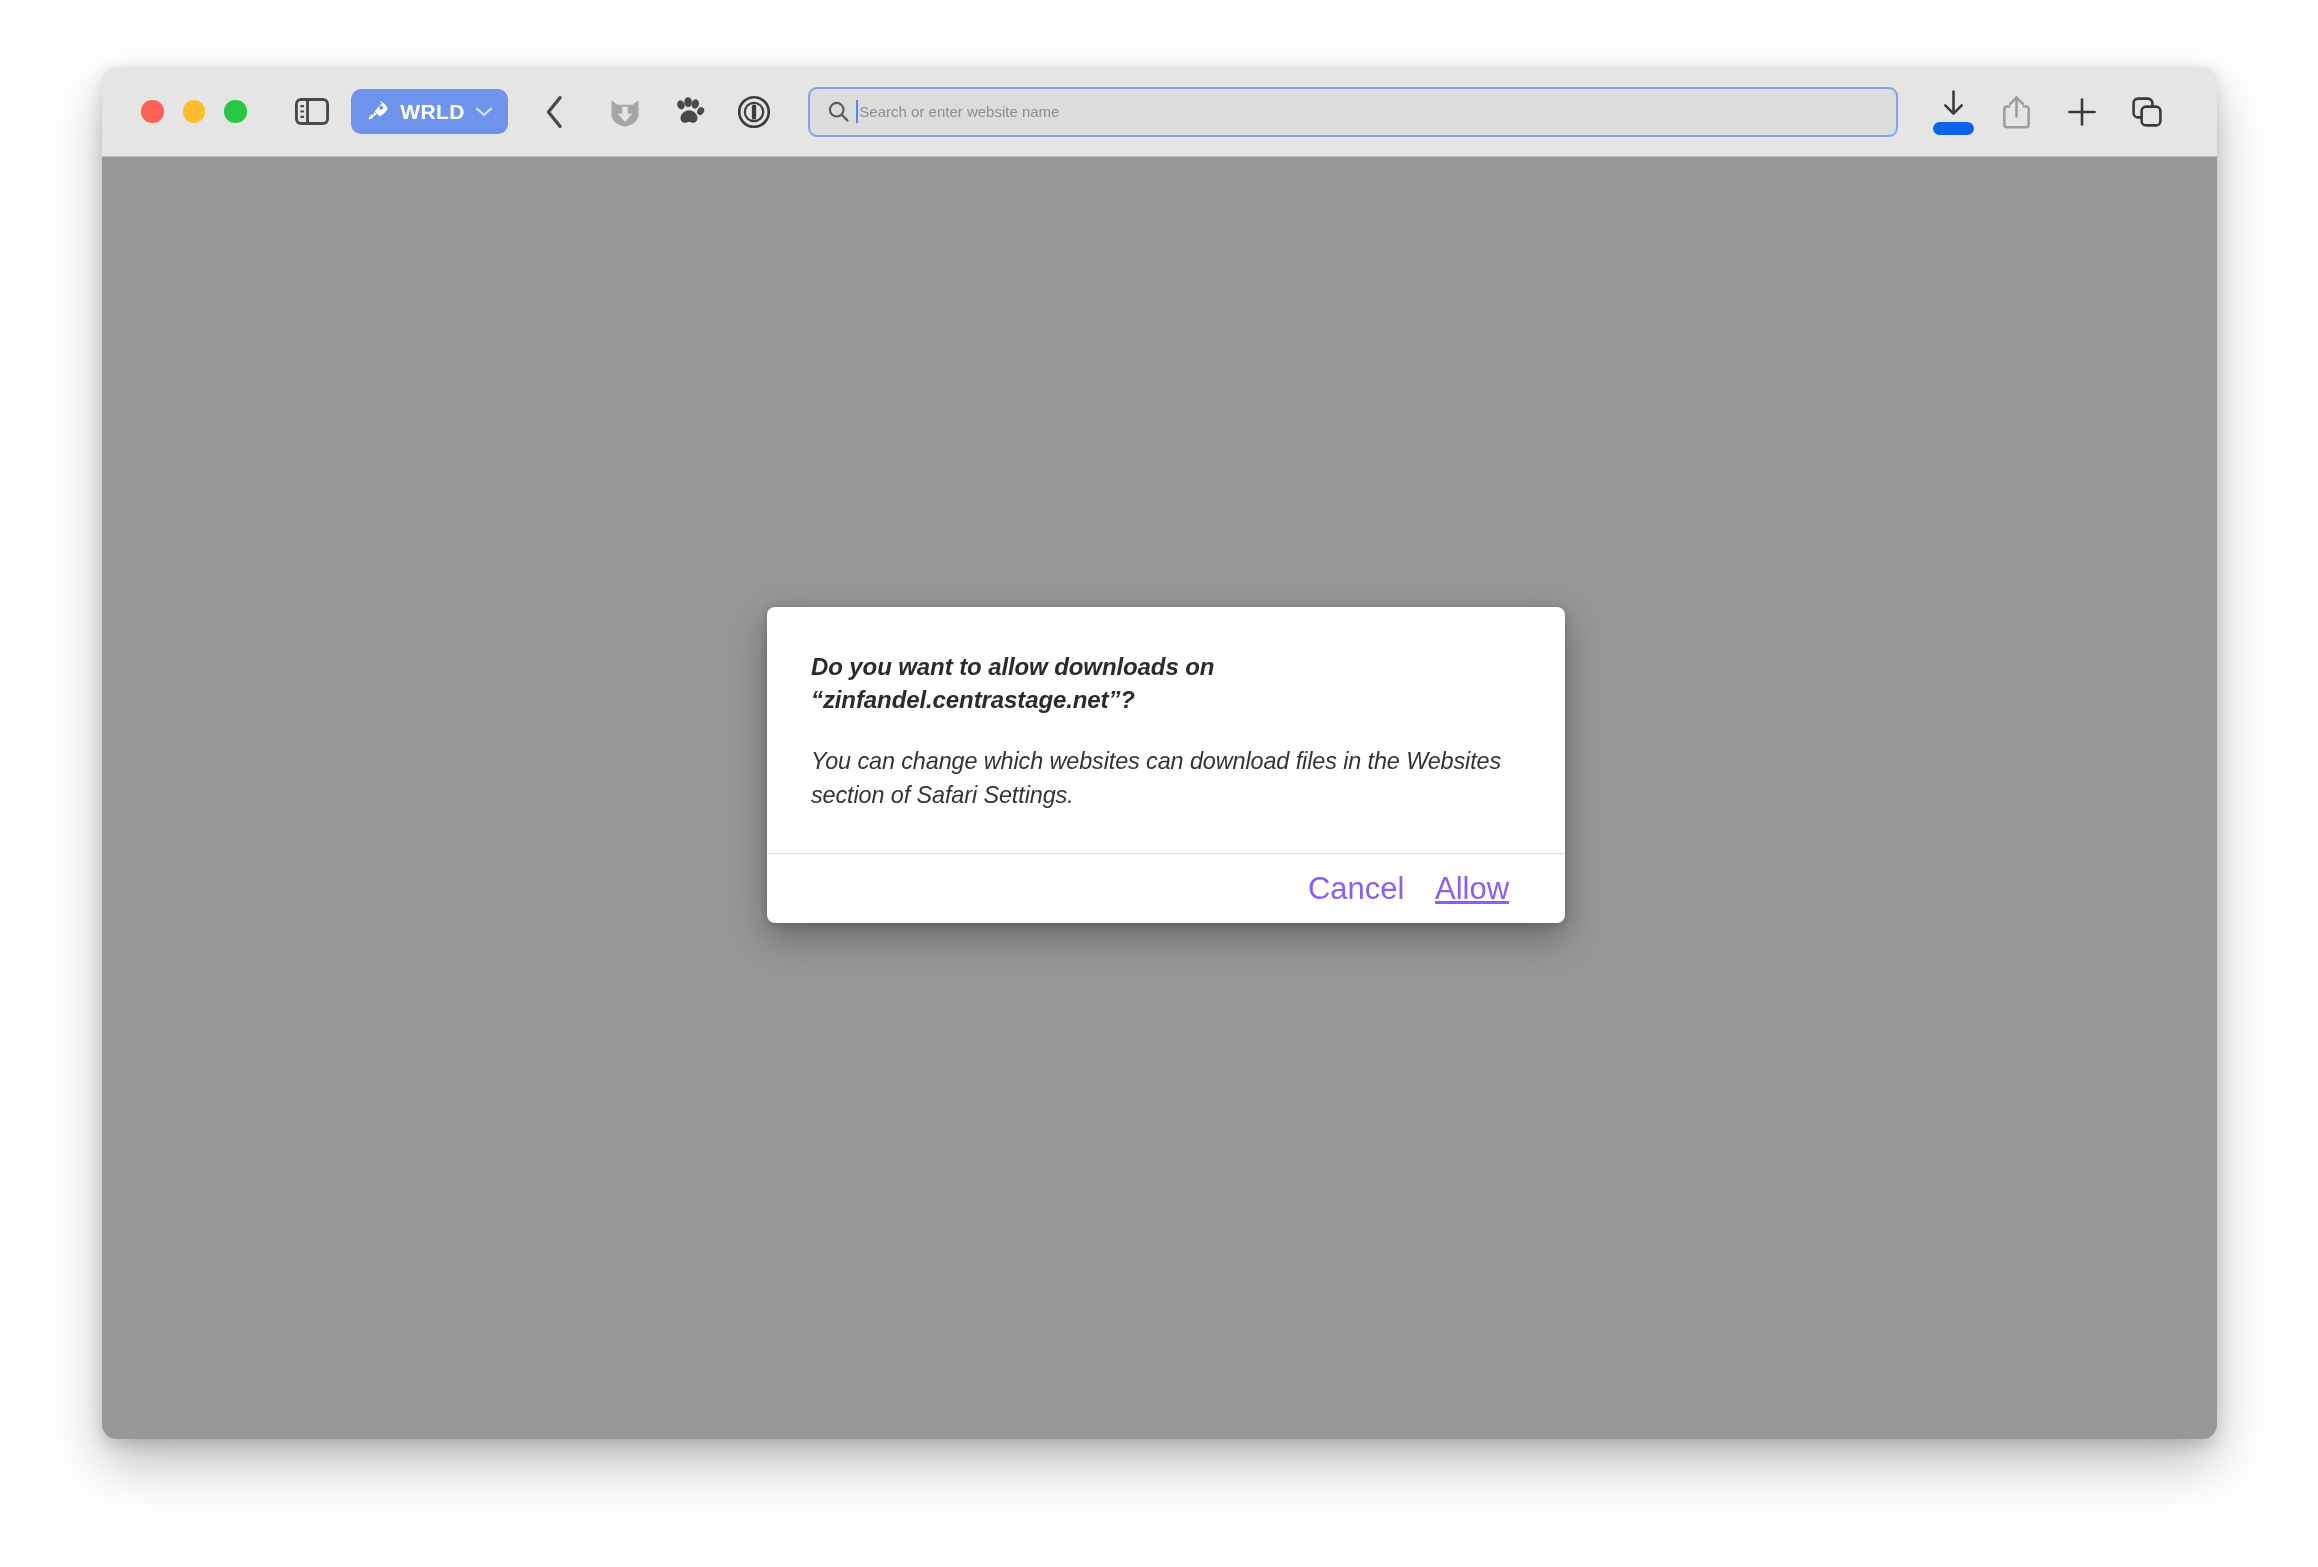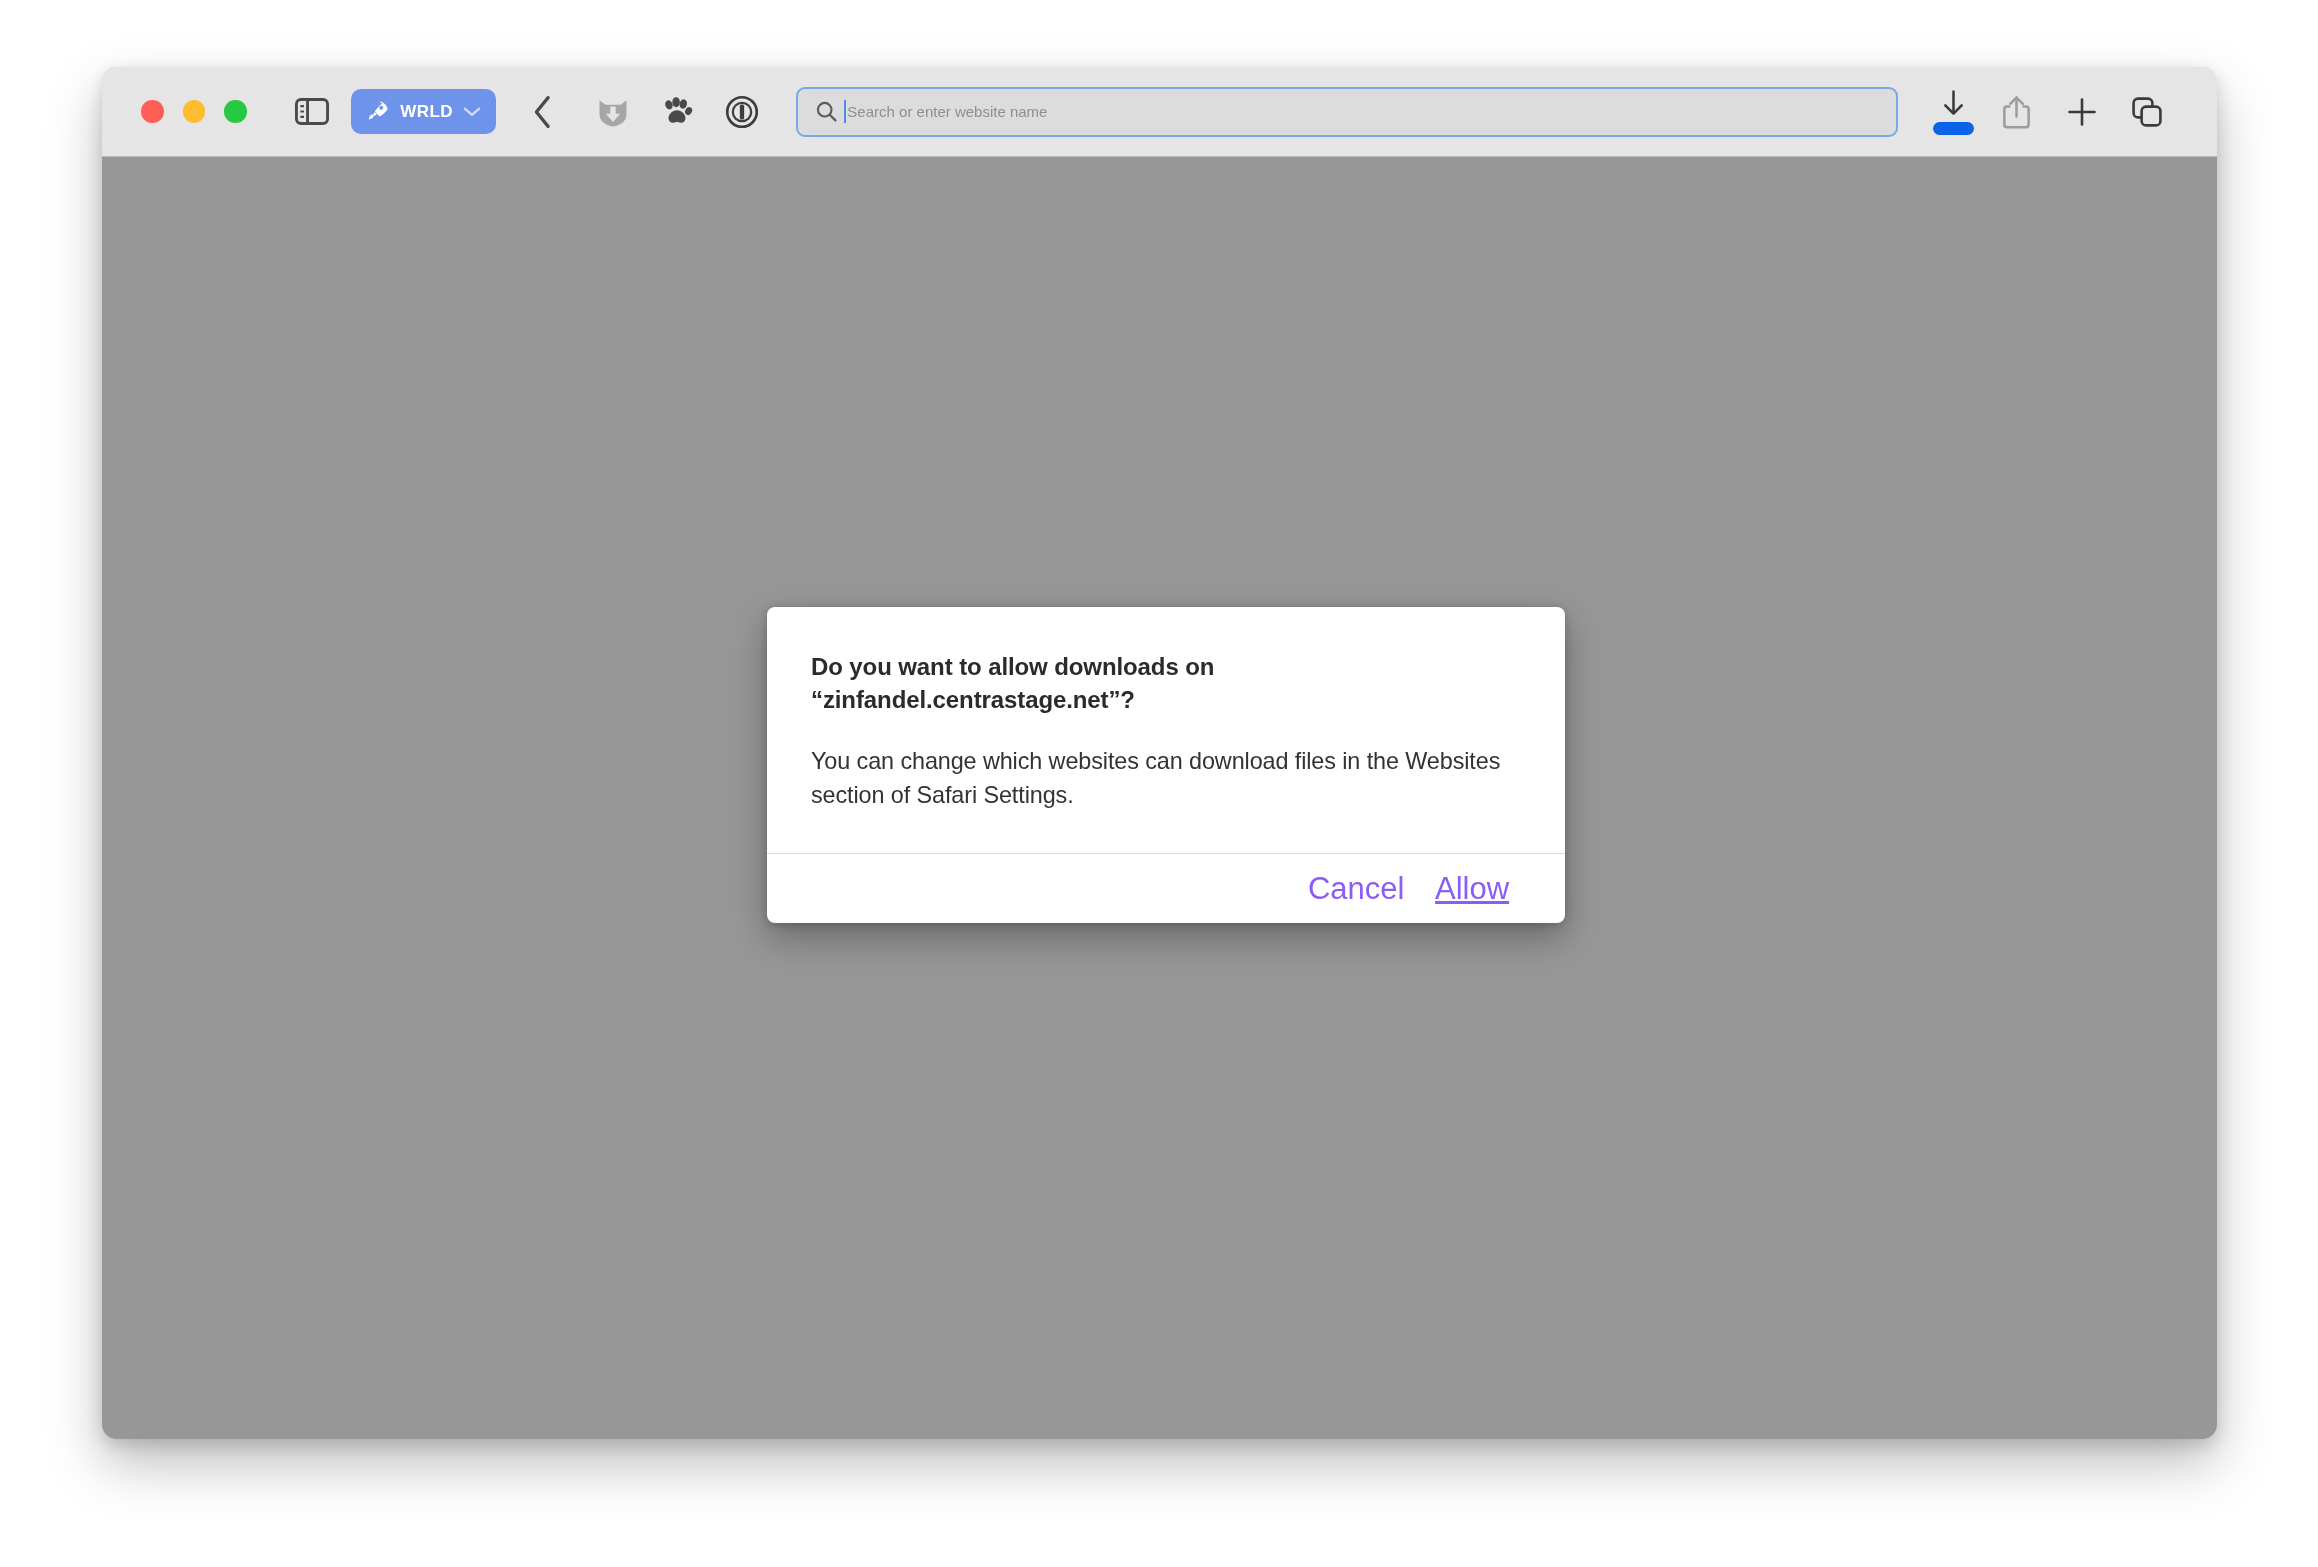--- a/index.html
+++ b/index.html
@@ -79,21 +79,21 @@
     padding: 0 15.3px 0 14.4px;
     margin-left: 14.4px;
     background: #6d93ea;
     border-radius: 10px;
     border: none;
     cursor: pointer;
     flex: none;
   }
   #profile-pill .pill-label {
     color: #ffffff;
-    font-size: 17px;
+    font-size: 21px;
     font-weight: bold;
     letter-spacing: 0.4px;
     line-height: 1;
   }
 
   #back-button { width: 49px; height: 50px; margin-left: 22.5px; }
 
   .ext-btn { width: 54px; height: 52px; }
   #ext-catch { margin-left: 18px; }
   #ext-paw   { margin-left: 10.8px; }
@@ -175,20 +175,21 @@
     top: 607px;
     width: 798px;
     background: #ffffff;
     border-radius: 8px;
     box-shadow: 0 14.4px 36px rgba(0,0,0,0.30),
                 0 1.8px 9px rgba(0,0,0,0.18);
     overflow: hidden;
   }
   #dialog-body {
     padding: 43px 47px 41px 44px;
+    font-style: italic;
   }
   #dialog-title {
     font-size: 24px;
     font-weight: bold;
     color: #2b2b2b;
     line-height: 1.39;
     letter-spacing: -0.1px;
   }
   #dialog-message {
     margin-top: 27px;

